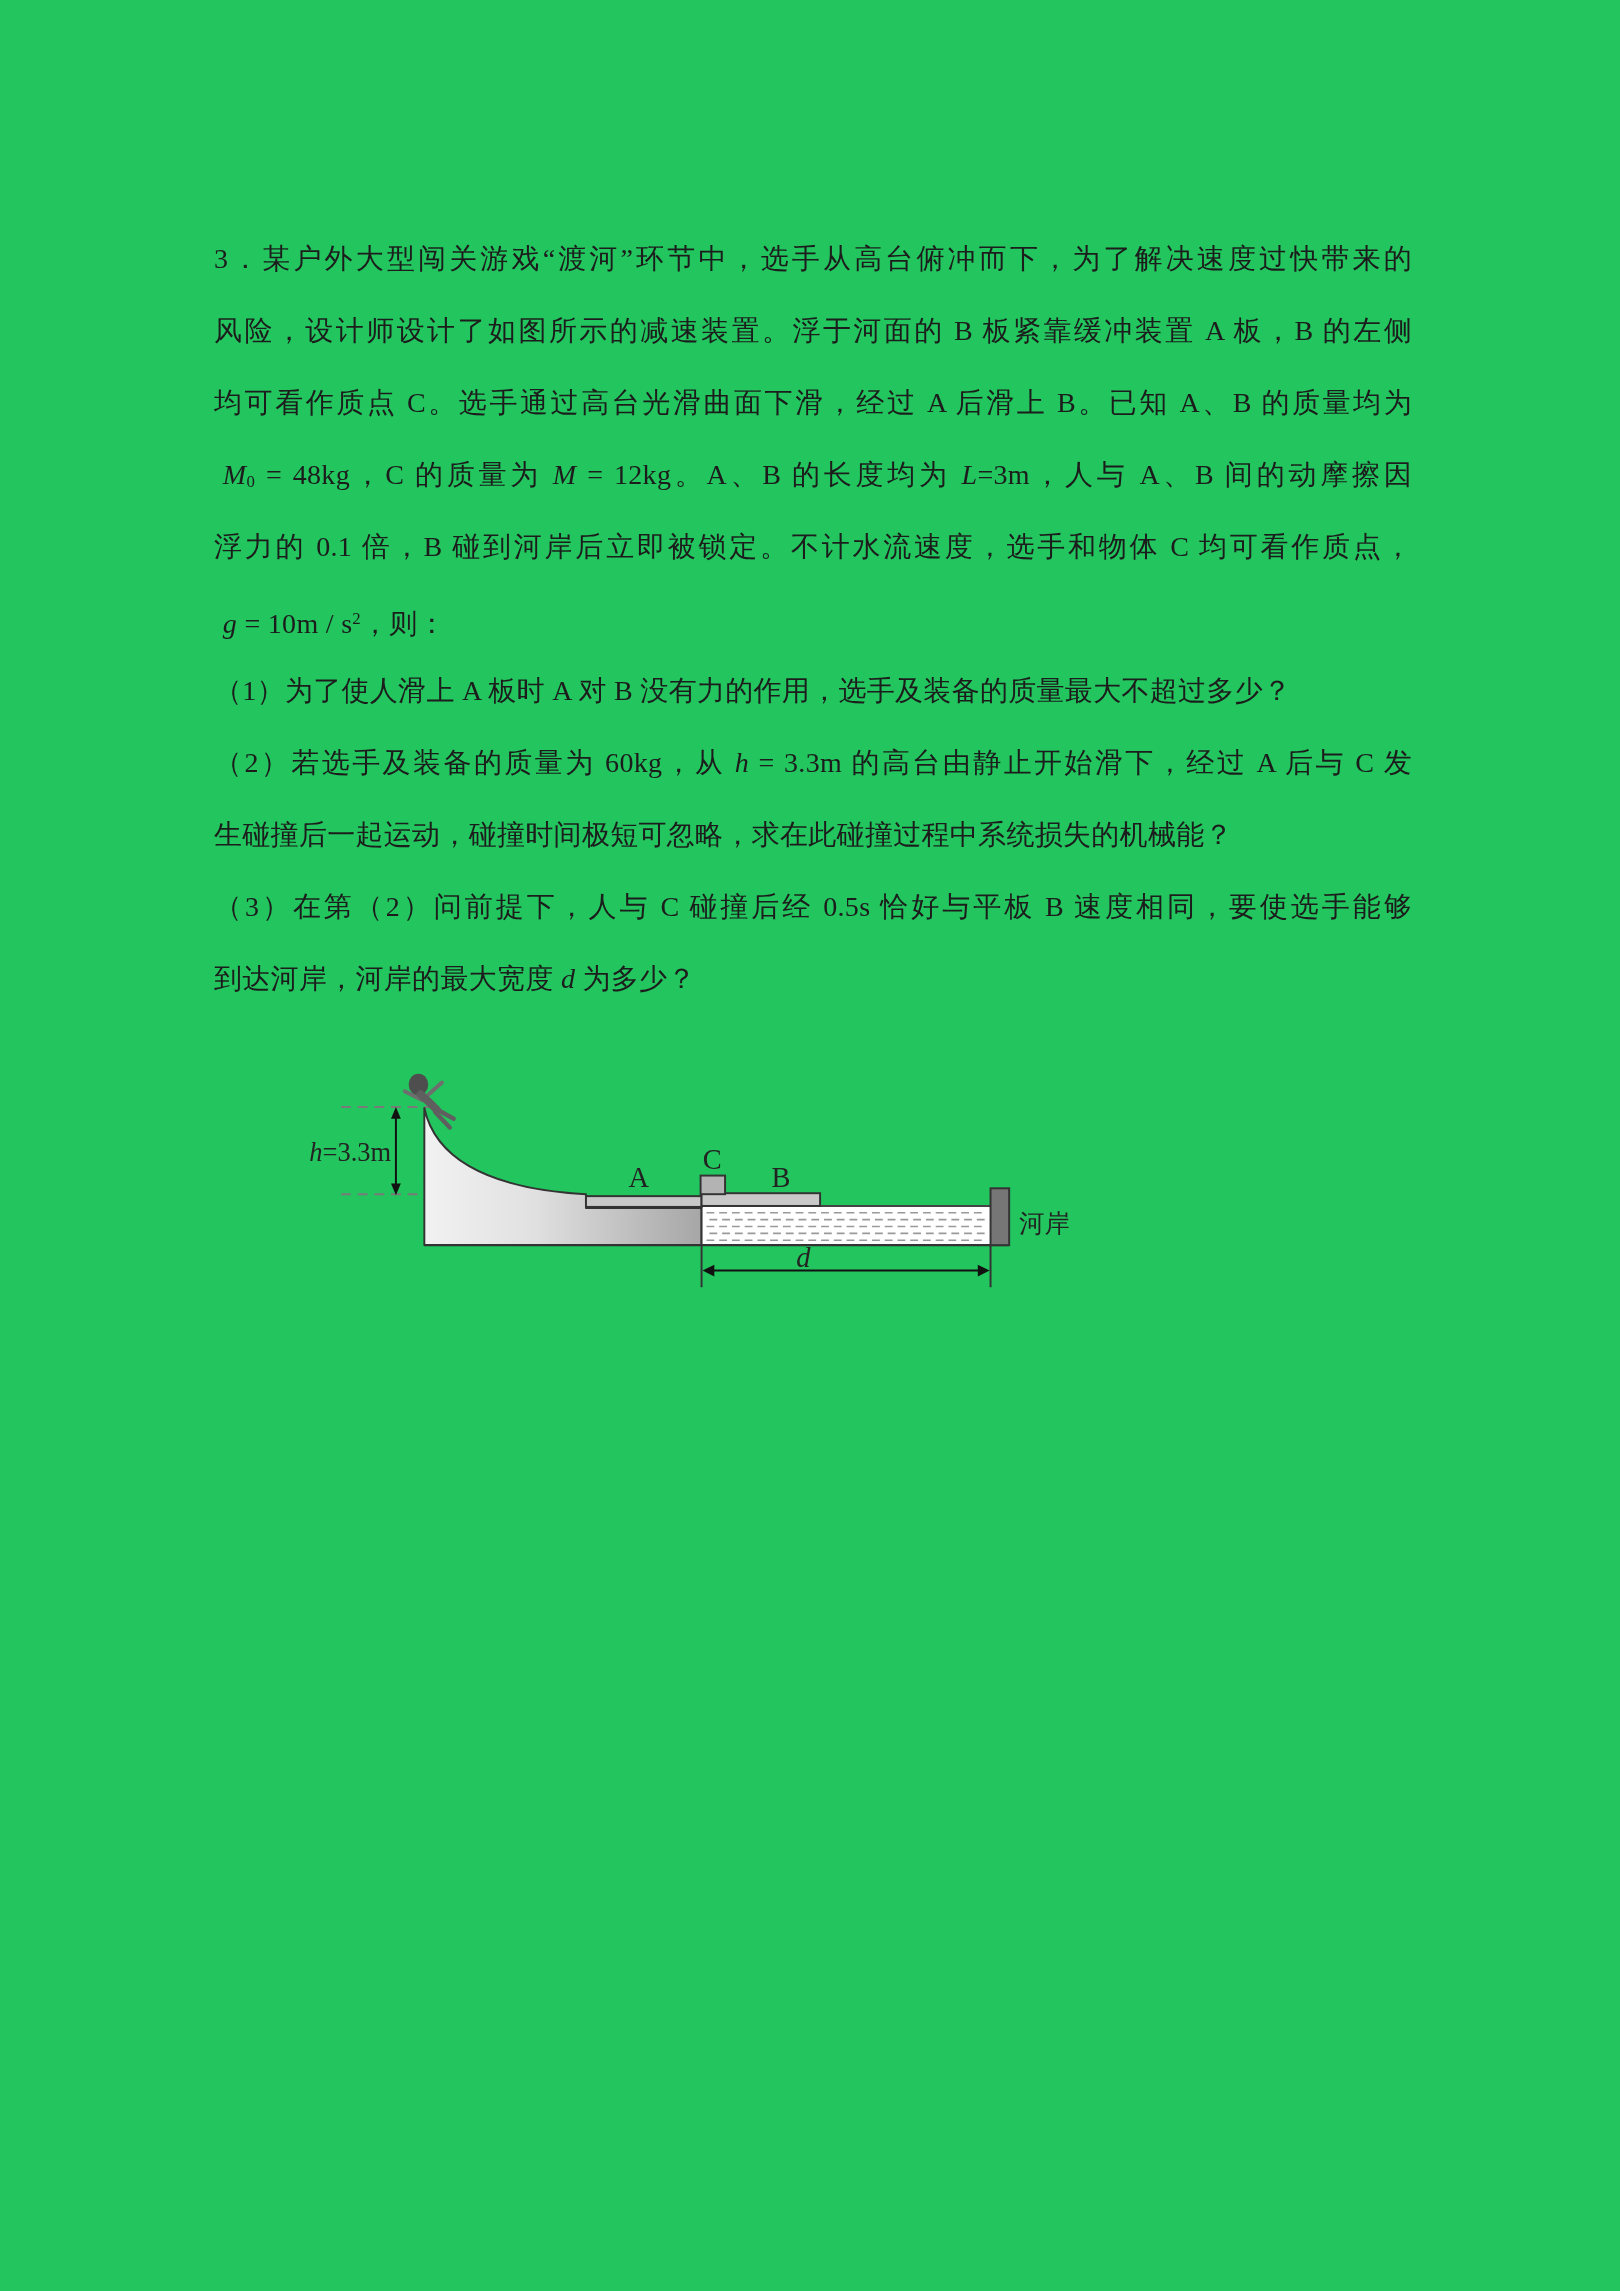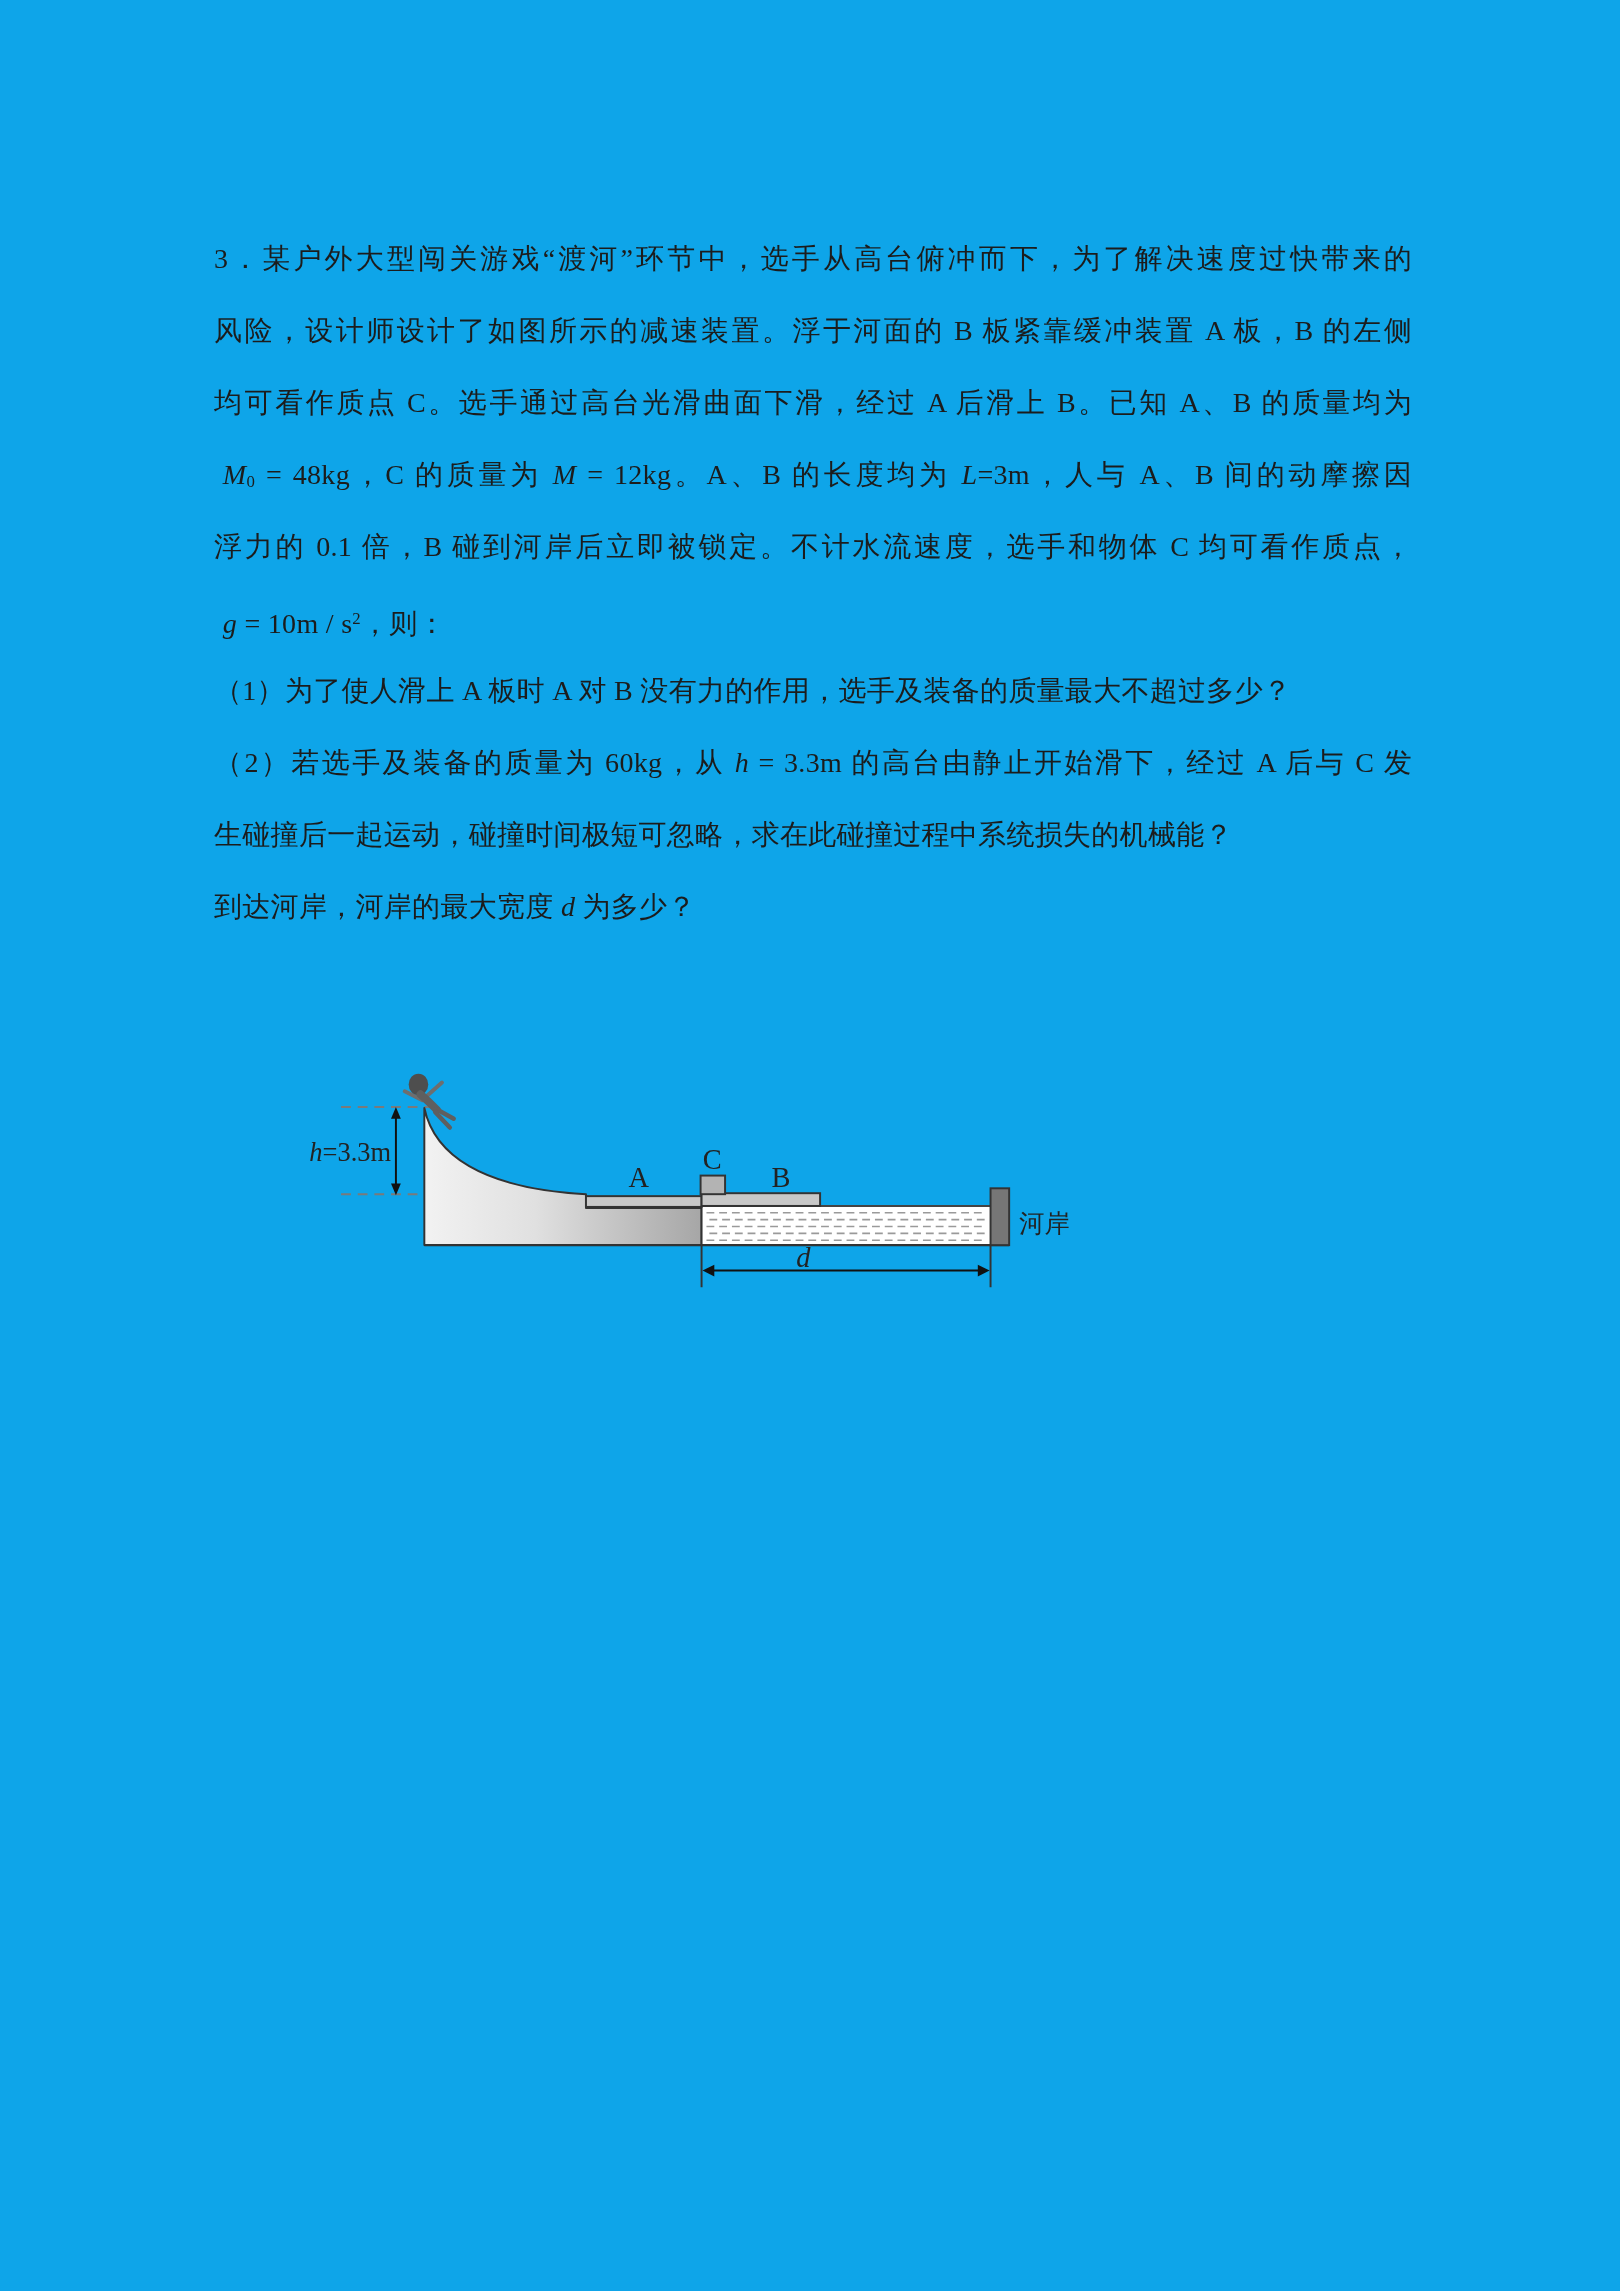--- a/index.html
+++ b/index.html
@@ -1,18 +1,18 @@
 <!DOCTYPE html>
 <html><head>
 <meta charset="utf-8">
 <style>
   html,body { margin:0; padding:0; background:#ffffff; }
   .page {
     position:relative; width:1620px; height:2292px;
-    background:#0ea5e9; overflow:hidden;
+    background:#22c55e; overflow:hidden;
     font-family:"Liberation Serif","DejaVu Serif",serif;
     color:#1c1c1c;
   }
   .problem { position:absolute; left:214px; top:223px; width:1198px; }
   .line {
     height:72px; line-height:72px; font-size:28px;
     white-space:nowrap; letter-spacing:0.3px;
   }
   .line.justify { white-space:normal; text-align:justify; text-align-last:justify; }
   .line.indent { padding-left:8.8px; }
@@ -32,20 +32,21 @@
   <div class="problem" id="problem">
       <div class="line justify"><span class="seg-cjk">3．某户外大型闯关游戏“渡河”环节中，选手从高台俯冲而下，为了解决速度过快带来的</span></div>
       <div class="line justify"><span class="seg-cjk">风险，设计师设计了如图所示的减速装置。浮于河面的 B 板紧靠缓冲装置 A 板，B 的左侧</span></div>
       <div class="line justify"><span class="seg-cjk">均可看作质点 C。选手通过高台光滑曲面下滑，经过 A 后滑上 B。已知 A、B 的质量均为</span></div>
       <div class="line justify indent"><span class="seg-var">M</span><span class="seg-sub">0</span><span class="seg-math"> = 48kg</span><span class="seg-cjk">，C 的质量为 </span><span class="seg-var">M</span><span class="seg-math"> = 12kg</span><span class="seg-cjk">。A、B 的长度均为 </span><span class="seg-var">L</span><span class="seg-math">=3m</span><span class="seg-cjk">，人与 A、B 间的动摩擦因</span></div>
       <div class="line justify"><span class="seg-cjk">浮力的 0.1 倍，B 碰到河岸后立即被锁定。不计水流速度，选手和物体 C 均可看作质点，</span></div>
       <div class="line indent"><span class="seg-var">g</span><span class="seg-math"> = 10m / s</span><span class="seg-sup">2</span><span class="seg-cjk">，则：</span></div>
       <div class="line"><span class="seg-cjk">（1）为了使人滑上 A 板时 A 对 B 没有力的作用，选手及装备的质量最大不超过多少？</span></div>
       <div class="line justify"><span class="seg-cjk">（2）若选手及装备的质量为 60kg，从 </span><span class="seg-var">h</span><span class="seg-math"> = 3.3m</span><span class="seg-cjk"> 的高台由静止开始滑下，经过 A 后与 C 发</span></div>
       <div class="line"><span class="seg-cjk">生碰撞后一起运动，碰撞时间极短可忽略，求在此碰撞过程中系统损失的机械能？</span></div>
+      <div class="line justify"><span class="seg-cjk">（3）在第（2）问前提下，人与 C 碰撞后经 0.5s 恰好与平板 B 速度相同，要使选手能够</span></div>
       <div class="line"><span class="seg-cjk">到达河岸，河岸的最大宽度 </span><span class="seg-var">d</span><span class="seg-cjk"> 为多少？</span></div>
     </div>
 
   <svg class="figure-svg" width="921" height="240" viewBox="0 0 940 245">
     <defs>
       <linearGradient id="platGrad" x1="0" y1="0" x2="1" y2="0">
         <stop offset="0" stop-color="#f2f2f2"></stop>
         <stop offset="0.4" stop-color="#e0e0e0"></stop>
         <stop offset="1" stop-color="#a6a6a6"></stop>
       </linearGradient>

